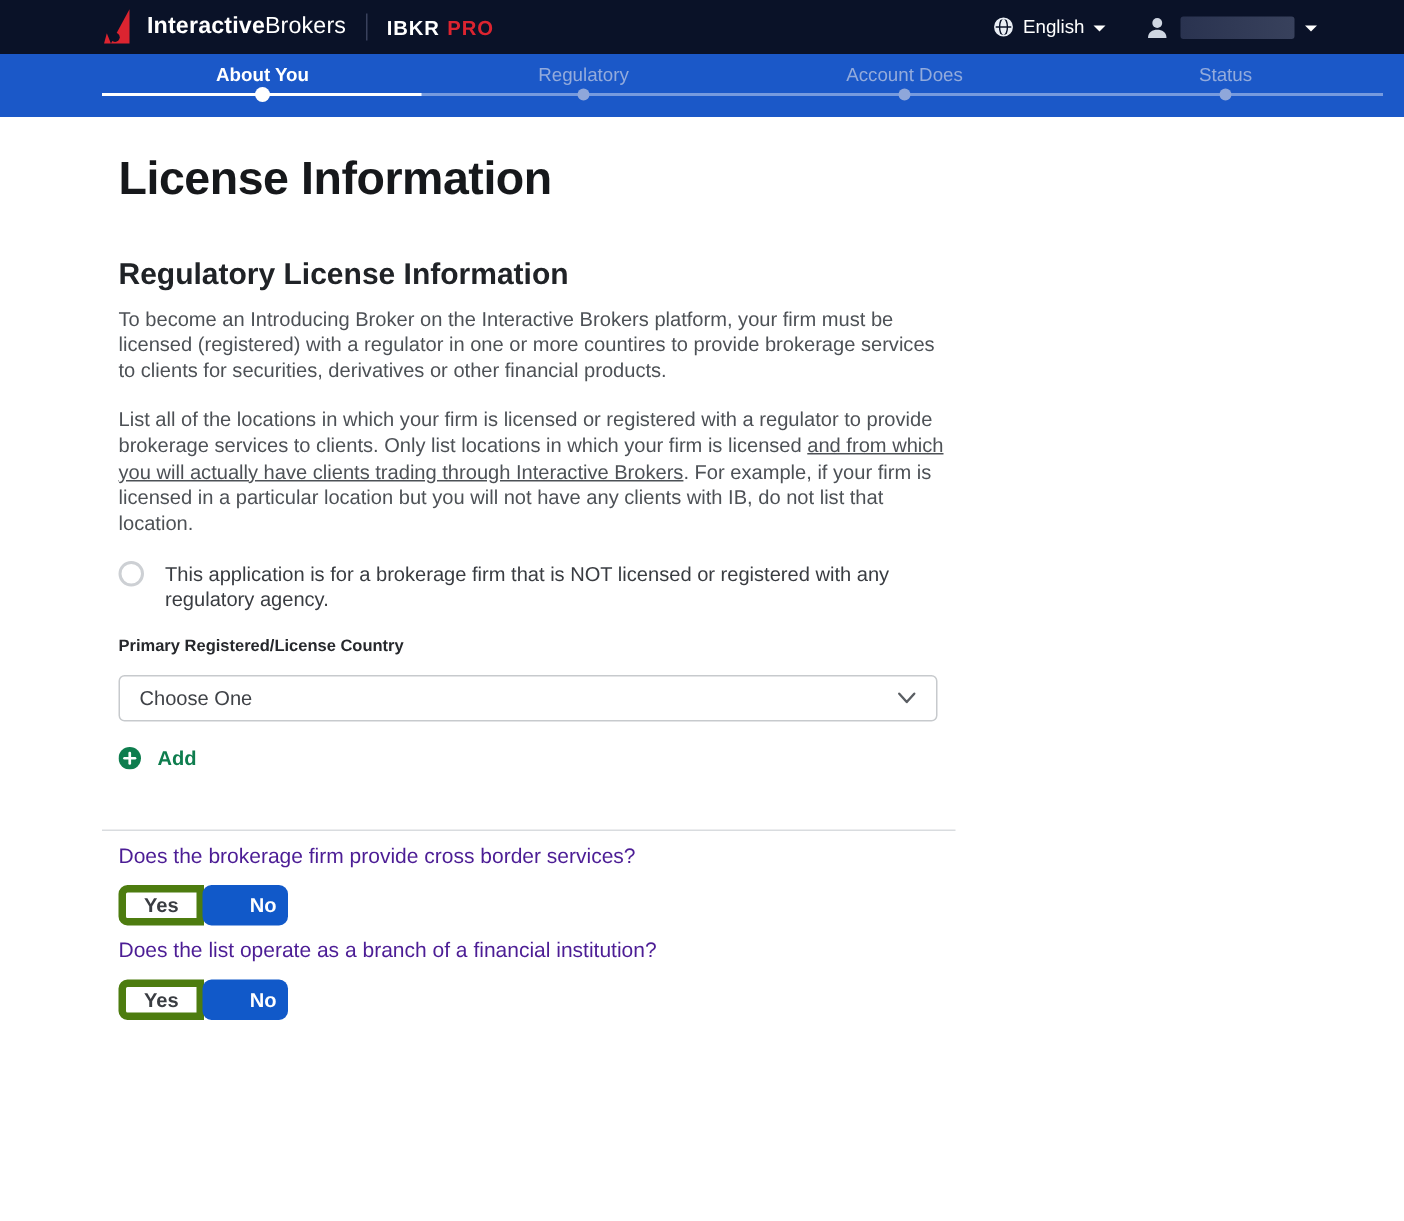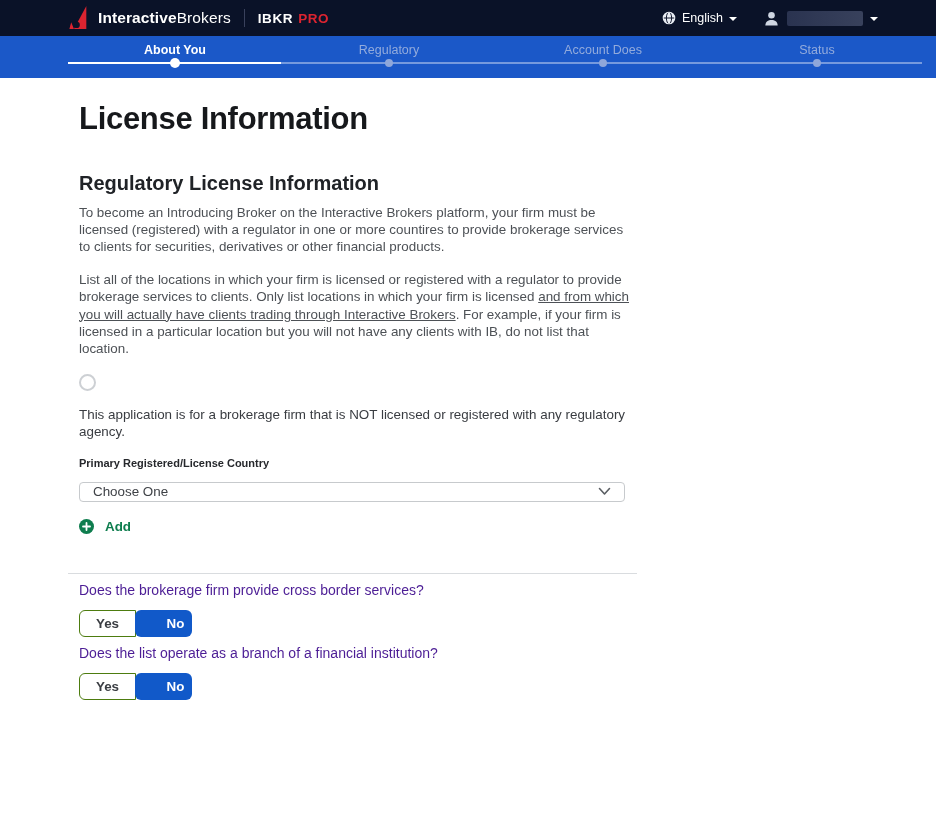--- a/index.html
+++ b/index.html
@@ -46,41 +46,41 @@
   .dot{position:absolute;border-radius:50%;}
   .dot.inactive{width:8px;height:8px;top:23px;background:#8fa7da;}
   .dot.active{width:10px;height:10px;top:22px;background:#ffffff;}
   
   .main{margin-left:79px;width:558px;}
   h1{font-size:31px;font-weight:700;letter-spacing:-.3px;color:#16181b;margin-top:23px;line-height:1.18;}
   h2{font-size:20px;font-weight:700;color:#202327;margin-top:34px;}
   .para{font-size:13.4px;line-height:17.4px;color:#4d5156;margin-top:9px;}
   .para + .para{margin-top:15px;}
   .para .ul{text-decoration:underline;}
-  .radio-row{display:flex;align-items:flex-start;gap:14px;margin-top:15px;cursor:pointer;flex-direction:column;}
+  .radio-row{display:flex;align-items:flex-start;gap:14px;margin-top:15px;cursor:pointer;}
   .radio-circle{width:17px;height:17px;border-radius:50%;border:2px solid #cdd0d4;flex:0 0 auto;margin-top:1px;background:#fff;}
   .radio-check{width:19px;height:19px;flex:0 0 auto;}
   .radio-text{font-size:13.4px;line-height:17.4px;color:#393c41;padding-top:1px;}
   .field-label{font-size:11px;font-weight:700;color:#26282c;margin-top:16px;}
   .select{
-    margin-top:13px;width:546px;height:20px;border:1px solid #c7cacd;border-radius:4px;
+    margin-top:13px;width:546px;height:31px;border:1px solid #c7cacd;border-radius:4px;
     display:flex;align-items:center;justify-content:space-between;
     padding:0 13px;cursor:pointer;background:#fff;
   }
   .select-value{font-size:13.4px;color:#3f4247;}
   .add-row{display:inline-flex;align-items:center;gap:11px;margin-top:17px;cursor:pointer;}
   .add-label{font-size:13.4px;font-weight:700;color:var(--success-green);}
   .divider{margin:35px 0 0 -11px;width:569px;border-top:1px solid #d9dcdf;}
   .question{font-size:14px;color:#4c1d95;margin-top:8px;}
   .toggle{display:inline-flex;margin-top:12px;cursor:pointer;}
   .toggle .seg{
     width:57px;height:27px;display:flex;align-items:center;justify-content:center;
     font-size:13.4px;
   }
-  .seg.off{background:#fff;border:1px solid #4d7c0f;border-radius:6px 0 0 6px;color:#3a3d42;font-weight:600;}
+  .seg.off{background:#fff;border:5px solid #4d7c0f;border-radius:6px 0 0 6px;color:#3a3d42;font-weight:600;}
   .seg.on{background:var(--accent-blue);border-radius:6px;color:#fff;font-weight:700;margin-left:-1px;padding-left:24px;}
 </style>
 </head>
 <body>
 
 <header class="topbar">
   <div class="brand">
     <svg class="brand-mark" viewBox="0 0 24 26">
       <path d="M20 0 L20 25 L6.5 25 Z" fill="#dc2430"></path>
       <circle cx="9.5" cy="20.5" r="3.4" fill="#0a1228"></circle>

